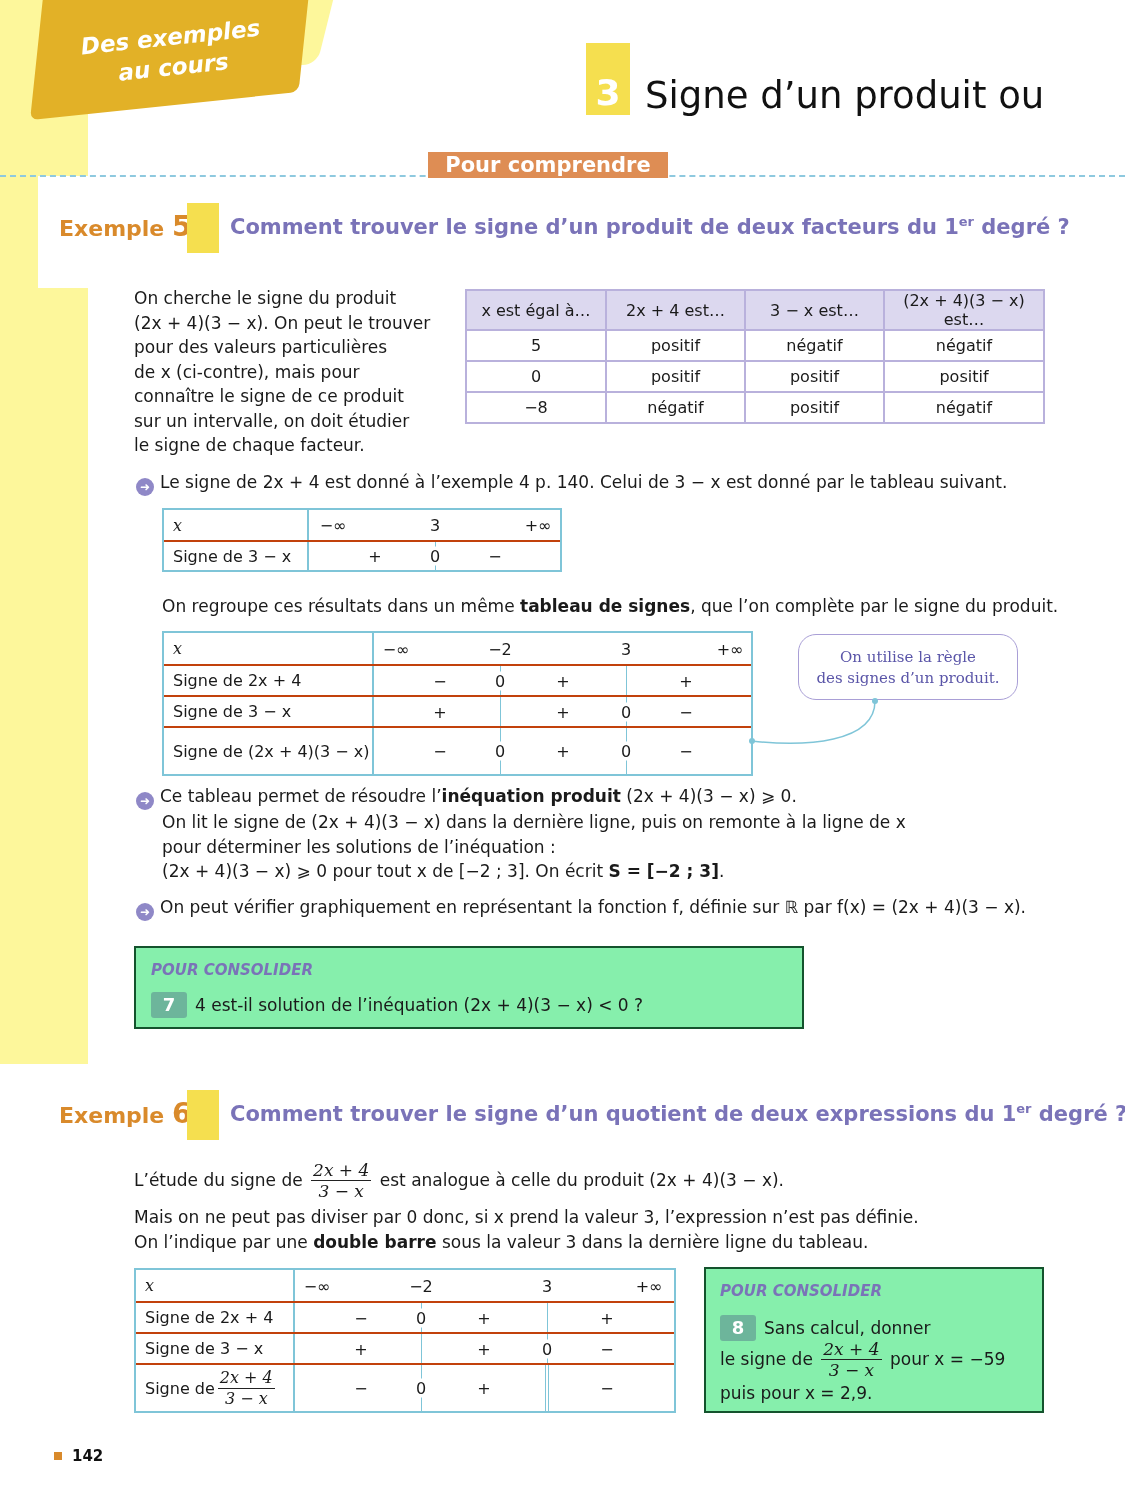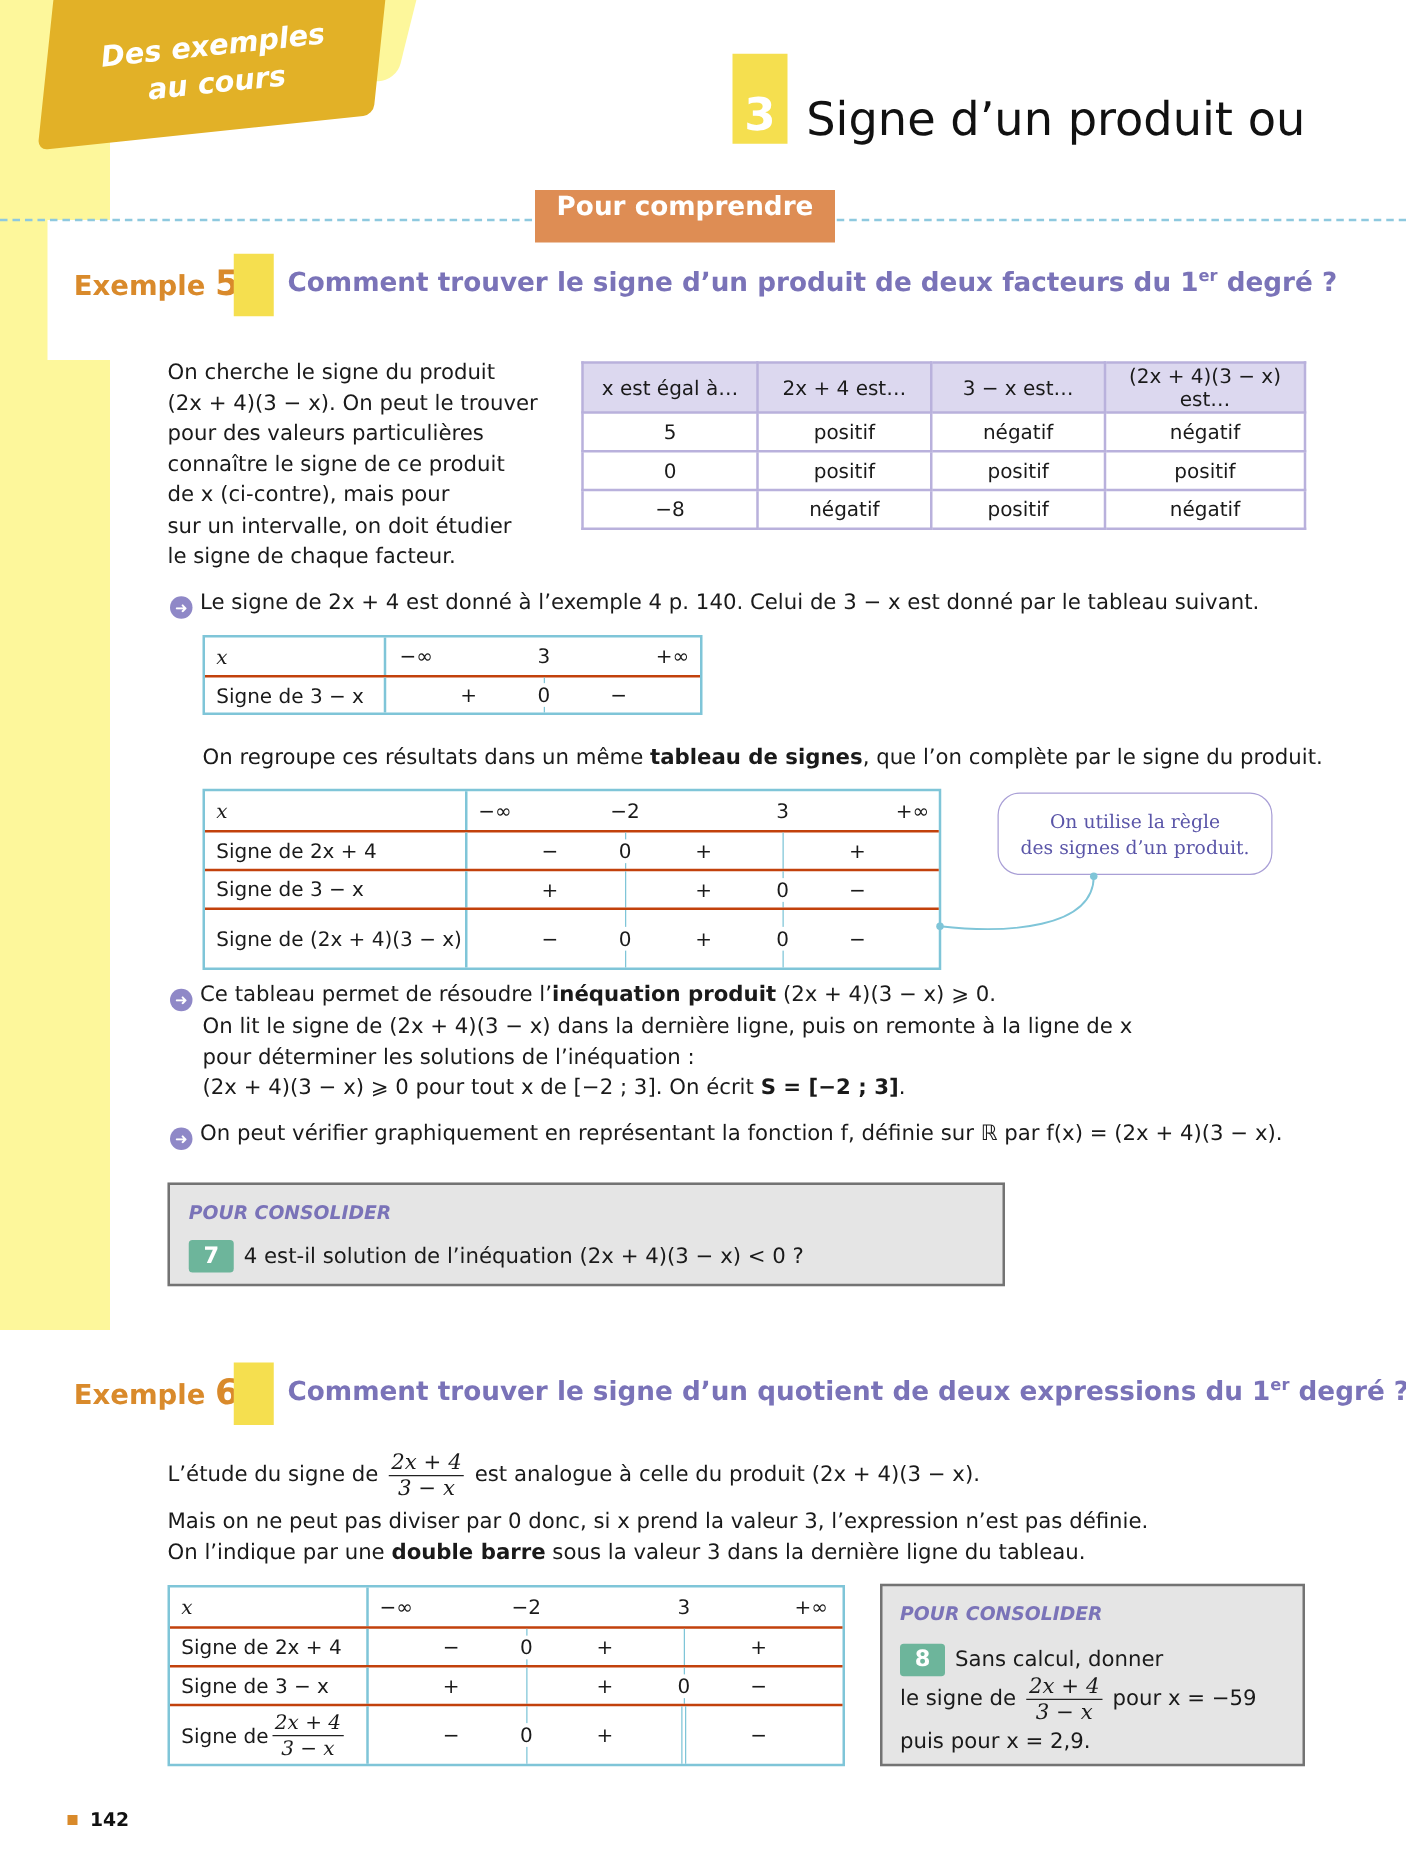--- a/index.html
+++ b/index.html
@@ -5,21 +5,21 @@
   * { box-sizing: border-box; margin: 0; padding: 0; }
   body { width: 1125px; height: 1500px; position: relative; background: #ffffff; font-family: "DejaVu Sans", sans-serif; color: #1a1a1a; overflow: hidden; }
   .abs { position: absolute; }
   .strip-b { left: 0; top: 176px; width: 88px; height: 888px; background: #fdf79b; }
   .white-notch { left: 38px; top: 176px; width: 50px; height: 112px; background: #ffffff; }
   .banner { left: 36px; top: -20px; width: 270px; height: 125px; background: #e2b127; transform: rotate(-6deg) skewX(-12deg); border-radius: 8px; }
   .banner-text { left: 72px; top: 22px; width: 200px; color: #fff; font-family: "DejaVu Sans", sans-serif; font-weight: bold; font-style: italic; font-size: 23px; line-height: 30px; text-align: center; transform: rotate(-6deg); }
   .sec-num { left: 586px; top: 43px; width: 44px; height: 72px; background: #f5df4f; color: #fff; font-weight: bold; font-size: 36px; display: flex; align-items: flex-end; justify-content: center; padding-bottom: 2px; }
   .sec-title { left: 645px; top: 74px; font-weight: normal; font-size: 37px; color: #111; white-space: nowrap; }
   .dash-line { left: 0; top: 175px; width: 1125px; border-top: 2px dashed #8ec9df; }
-  .pour-comprendre { left: 428px; top: 152px; width: 240px; height: 42px; background: #de8d54; color: #fff; font-weight: bold; font-size: 21px; text-align: center; line-height: 26px; }
+  .pour-comprendre { left: 428px; top: 152px; width: 240px; height: 26px; background: #de8d54; color: #fff; font-weight: bold; font-size: 21px; text-align: center; line-height: 26px; }
   .ex-label { color: #d98a2b; font-weight: bold; font-size: 22px; white-space: nowrap; }
   .ex-label .num { font-size: 28px; }
   .ex-bar { width: 32px; height: 50px; background: #f5df4f; }
   .ex-title { color: #7a73b8; font-weight: bold; font-size: 21px; white-space: nowrap; }
   .ex-title sup { font-size: 13px; }
   .para { font-size: 17px; line-height: 24.5px; color: #1a1a1a; }
   .m { font-family: "DejaVu Serif", serif; font-style: italic; }
   table { border-collapse: collapse; }
   .vt { position: absolute; border: 2px solid #b9b1dc; }
   .vt td { border: 2px solid #b9b1dc; height: 31px; text-align: center; font-size: 16px; }
@@ -27,21 +27,21 @@
   .arrow { display: inline-block; width: 18px; height: 18px; border-radius: 50%; background: #8f88c7; color: #fff; font-size: 12px; line-height: 18px; text-align: center; vertical-align: -3px; margin-right: 6px; font-weight: bold; }
   .st { position: absolute; border: 2px solid #7fc5d8; }
   .st .row { display: flex; border-top: 2px solid #c2410c; position: relative; }
   .st .row:first-child { border-top: none; }
   .st .lab { border-right: 2px solid #7fc5d8; font-size: 16px; padding-left: 9px; display: flex; align-items: center; }
   .st .cells { position: relative; flex: 1; font-size: 16px; }
   .st .cells span { position: absolute; top: 50%; transform: translate(-50%, -50%); white-space: nowrap; }
   .vline { position: absolute; top: 0; bottom: 0; width: 0; border-left: 1.5px solid #7fc5d8; }
   .dbl { position: absolute; top: 0; bottom: 0; width: 4px; border-left: 1.5px solid #7fc5d8; border-right: 1.5px solid #7fc5d8; }
   .bubble { left: 798px; top: 634px; width: 220px; height: 66px; border: 1.5px solid #a99fd6; border-radius: 18px; color: #5a55a8; font-family: "DejaVu Serif", serif; font-size: 15px; text-align: center; line-height: 21px; padding-top: 12px; }
-  .consol { border: 2px solid #737373; background: #e5e5e5; }
+  .consol { border: 2px solid #14532d; background: #86efac; }
   .consol-title { color: #7a73b8; font-weight: bold; font-style: italic; font-size: 15px; }
   .badge { display: inline-block; width: 36px; height: 26px; background: #6db59b; color: #fff; font-weight: bold; font-size: 18px; text-align: center; line-height: 26px; border-radius: 3px; margin-right: 8px; }
   .frac { display: inline-block; vertical-align: middle; text-align: center; font-family: "DejaVu Serif", serif; font-style: italic; margin: 0 3px; }
   .frac .n { display: block; border-bottom: 1.5px solid #222; padding: 0 2px; line-height: 20px; }
   .frac .d { display: block; line-height: 20px; }
   .page-num { left: 54px; top: 1447px; font-weight: bold; font-size: 15px; color: #111; }
   .page-sq { left: 54px; top: 1452px; width: 8px; height: 8px; background: #d98a2b; }
 </style>
 </head>
 <body>
@@ -71,22 +71,22 @@
 </div>
 <div class="abs ex-bar" style="left:187px;top:203px;"></div>
 <div class="abs ex-title" style="left:230px;top:214px;text-align:right;">
   <span>Comment trouver le signe d’un produit de deux facteurs du 1</span><sup>er</sup><span> degré ?</span>
 </div>
 
 <div class="abs para" style="left:134px;top:286px;width:300px;">
   <div>On cherche le signe du produit</div>
   <div>(2x + 4)(3 − x). On peut le trouver</div>
   <div>pour des valeurs particulières</div>
+  <div>de x (ci-contre), mais pour</div>
   <div>connaître le signe de ce produit</div>
-  <div>de x (ci-contre), mais pour</div>
   <div>sur un intervalle, on doit étudier</div>
   <div>le signe de chaque facteur.</div>
 </div>
 
 <table class="vt" style="left:465px;top:289px;width:580px;">
   <tbody>
       <tr>
     <td style="width:140px">x est égal à…</td>
     <td style="width:139px">2x + 4 est…</td>
     <td style="width:139px">3 − x est…</td>

